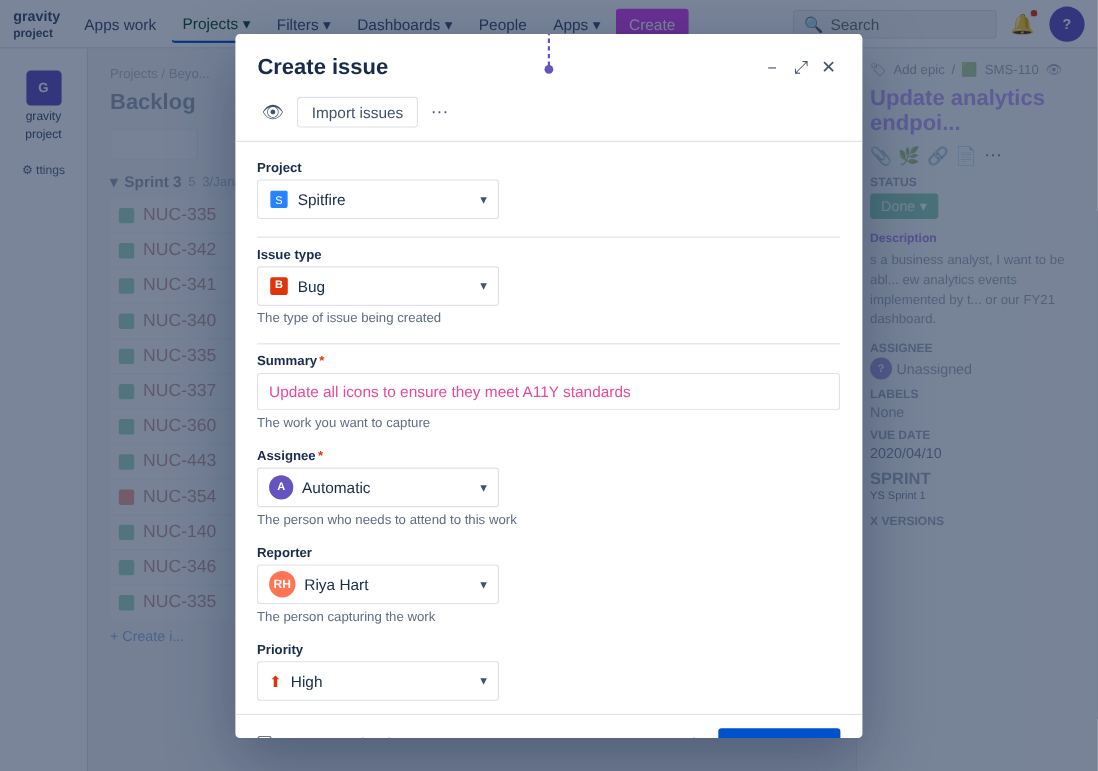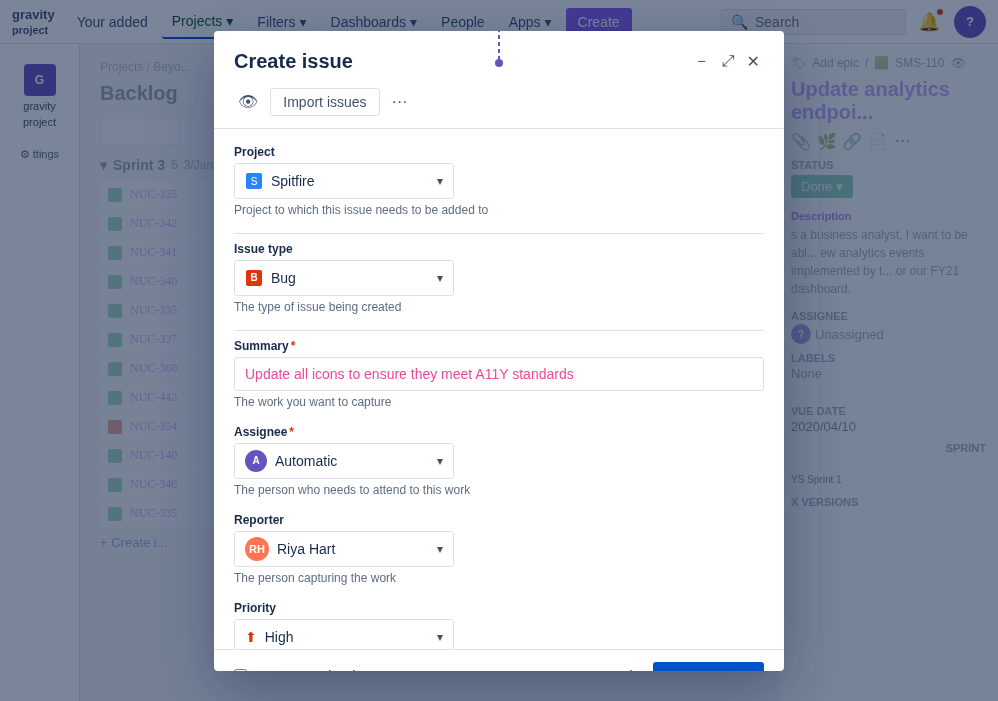--- a/index.html
+++ b/index.html
@@ -10,21 +10,21 @@
       display: flex; align-items: center; background: #fff; border-bottom: 1px solid #dfe1e6;
       padding: 0 12px; height: 44px; gap: 4px; position: relative; z-index: 1;
     }
     .nav-logo { font-size: 13px; color: #42526e; font-weight: 600; margin-right: 8px; }
     .nav-item {
       padding: 8px 10px; font-size: 14px; color: #42526e; cursor: pointer; border-radius: 3px;
       display: flex; align-items: center; gap: 4px; white-space: nowrap;
     }
     .nav-item.active { color: #14532d; border-bottom: 2px solid #0052cc; }
     .nav-create-btn {
-      background: #8b5cf6; color: #fff; border: none; border-radius: 3px;
+      background: #d946ef; color: #fff; border: none; border-radius: 3px;
       padding: 6px 12px; font-size: 14px; font-weight: 500; cursor: pointer;
     }
     .nav-right { margin-left: auto; display: flex; align-items: center; gap: 8px; }
     .nav-search {
       display: flex; align-items: center; background: #f4f5f7; border: 1px solid #dfe1e6;
       border-radius: 3px; padding: 4px 10px; gap: 6px; min-width: 180px;
     }
     .nav-search input { border: none; background: transparent; outline: none; font-size: 14px; color: #42526e; width: 140px; }
     .nav-icon-btn { width: 32px; height: 32px; border-radius: 50%; display: flex; align-items: center; justify-content: center; cursor: pointer; background: transparent; border: none; font-size: 18px; color: #42526e; }
     .nav-avatar { width: 32px; height: 32px; border-radius: 50%; background: #6554c0; display: flex; align-items: center; justify-content: center; color: #fff; font-size: 13px; font-weight: 600; cursor: pointer; }
@@ -40,21 +40,21 @@
 
     
     .main-content { flex: 1; background: #f4f5f7; padding: 16px 20px; overflow: hidden; position: relative; }
     .breadcrumb { font-size: 12px; color: #5e6c84; margin-bottom: 8px; }
     .page-title { font-size: 20px; font-weight: 600; color: #172b4d; margin-bottom: 12px; }
 
     
     .backlog-list { opacity: 0.4; }
     .sprint-header { display: flex; align-items: center; gap: 6px; font-size: 14px; color: #172b4d; font-weight: 600; margin-bottom: 8px; }
     .issue-row { display: flex; align-items: center; gap: 8px; padding: 6px 8px; background: #fff; border-radius: 3px; margin-bottom: 2px; }
-    .issue-id { font-size: 12px; color: #8b5cf6; font-family: Liberation Serif, serif; }
+    .issue-id { font-size: 16px; color: #7f1d1d; }
 
     
     .right-panel { width: 220px; background: #fff; border-left: 1px solid #dfe1e6; padding: 12px; overflow: hidden; opacity: 0.5; }
     .right-panel-title { font-size: 20px; font-weight: 600; color: #8b5cf6; margin-bottom: 8px; }
 
     
     .modal-overlay {
       position: fixed; top: 0; left: 0; width: 100%; height: 100%;
       background: rgba(9, 30, 66, 0.54); z-index: 100;
       display: flex; align-items: center; justify-content: center;
@@ -128,21 +128,21 @@
       width: 24px; height: 24px; border-radius: 50%; background: #6554c0;
       display: flex; align-items: center; justify-content: center; font-size: 11px; font-weight: 700; color: #fff;
     }
   </style>
 </head>
 <body>
 
 <nav class="top-nav">
   <span class="nav-logo">gravity<br><small>project</small></span>
 
-  <span class="nav-item">Your added</span>
+  <span class="nav-item">Apps work</span>
   <span class="nav-item active">
     <span>Projects</span>
     <span>▾</span>
   </span>
   <span class="nav-item">
     <span>Filters</span>
     <span>▾</span>
   </span>
   <span class="nav-item">
     <span>Dashboards</span>
@@ -271,24 +271,24 @@
       <span>▾</span>
     </div>
     <div style="font-size:11px; font-weight:600; color:#6d28d9; margin-bottom:4px;">Description</div>
     <div style="font-size:12px; color:#5e6c84; line-height:1.5; margin-bottom:12px;">s a business analyst, I want to be abl... ew analytics events implemented by t... or our FY21 dashboard.</div>
     <div style="font-size:11px; font-weight:600; color:#5e6c84; text-transform:uppercase; margin-bottom:2px;">ASSIGNEE</div>
     <div style="font-size:13px; color:#5e6c84; margin-bottom:8px; display:flex; align-items:center; gap:4px;">
       <div class="avatar-assignee" style="width:20px;height:20px;font-size:10px;">?</div>
       <span>Unassigned</span>
     </div>
     <div style="font-size:11px; font-weight:600; color:#5e6c84; text-transform:uppercase; margin-bottom:2px;">LABELS</div>
-    <div style="font-size:13px; color:#5e6c84; margin-bottom:24px;">None</div>
+    <div style="font-size:13px; color:#5e6c84; margin-bottom:8px;">None</div>
     <div style="font-size:11px; font-weight:600; color:#5e6c84; text-transform:uppercase; margin-bottom:2px;">VUE DATE</div>
     <div style="font-size:13px; color:#172b4d; margin-bottom:8px;">2020/04/10</div>
-    <div style="font-size:11px; font-weight:600; color:#5e6c84; text-transform:uppercase; margin-bottom:20px;text-align:right;">SPRINT</div>
+    <div style="font-size:15px; font-weight:600; color:#5e6c84; text-transform:uppercase; margin-bottom:2px;">SPRINT</div>
     <div style="font-size:10px; color:#172b4d; margin-bottom:11px;">YS Sprint 1</div>
     <div style="font-size:11px; font-weight:600; color:#5e6c84; text-transform:uppercase;">X VERSIONS</div>
   </div>
 </div>
 
 <div class="modal-overlay">
   <div class="modal">
 
     <svg style="position:absolute; top:-80px; left:50%; transform:translateX(-50%); overflow:visible; pointer-events:none; z-index:201;" width="60" height="120">
       <circle cx="30" cy="10" r="18" fill="#6554c0" stroke="#fff" stroke-width="2"></circle>
@@ -319,21 +319,20 @@
         <div class="select-display">
           <span class="select-icon">
             <svg width="16" height="16" viewBox="0 0 16 16">
                 <rect width="16" height="16" rx="2" fill="#2684ff"></rect>
                 <text x="8" y="12" text-anchor="middle" fill="#fff" font-size="10" font-family="sans-serif">S</text>
               </svg>
           </span>
           <span>Spitfire</span>
           <span class="select-chevron">▾</span>
         </div>
-        <div class="form-hint">Project to which this issue needs to be added to</div>
       </div>
 
       <hr class="divider">
 
       <div class="form-group">
         <div class="form-label">Issue type</div>
         <div class="select-display">
           <span class="select-icon">
             <span class="bug-icon">B</span>
           </span>

